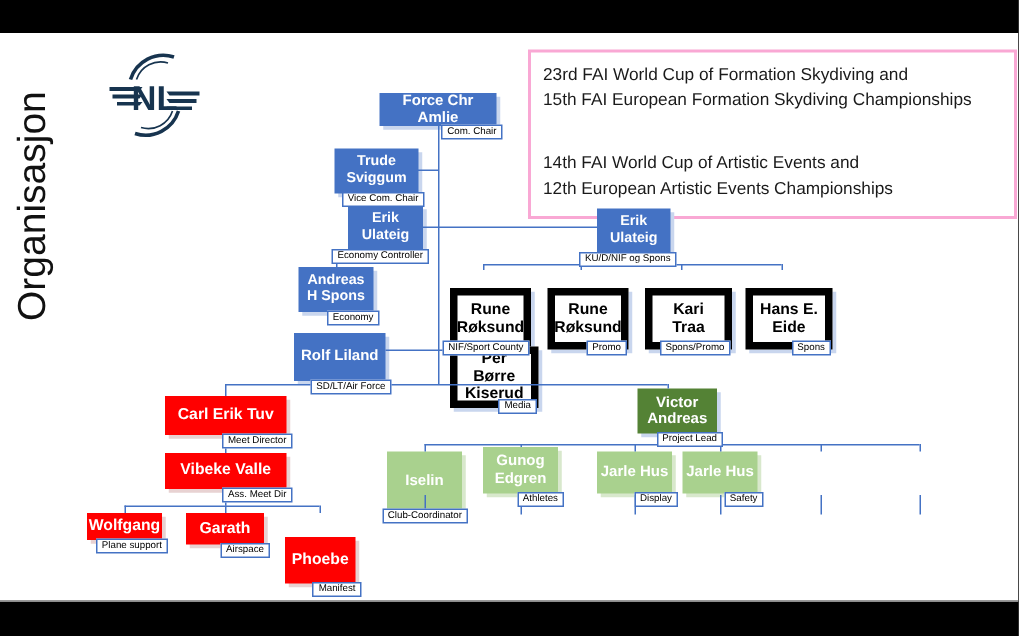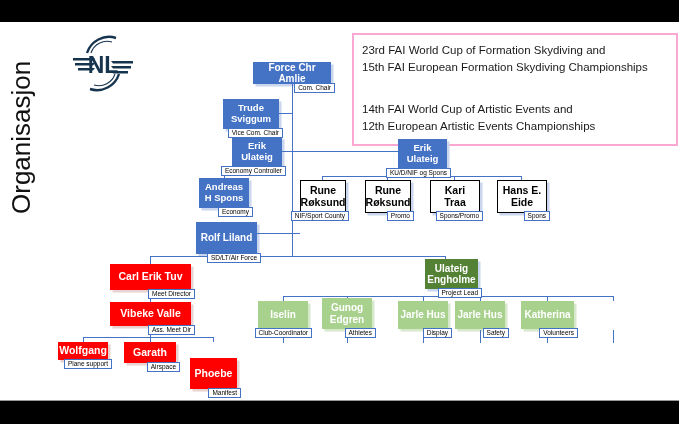--- a/index.html
+++ b/index.html
@@ -13,21 +13,21 @@
   .infobox{position:absolute;left:352px;top:11px;width:306px;border:2px solid #f9a8d4;
            background:#fff;padding:7px 8px 9px 8px;font-size:11.5px;color:#1a1a1a;}
   .infobox p{margin:0;line-height:1.45;}
   .infobox p + p{margin-top:26px;}
   
   .node{position:absolute;display:flex;align-items:center;justify-content:center;
         text-align:center;font-weight:bold;line-height:1.12;
         box-shadow:2.5px 2.5px 0 #c9d6ee;}
   .node .nm{padding:1px 2px;}
   .blue{background:#4472C4;color:#fff;font-size:9.5px;}
-  .white{background:#fff;color:#000;border:1px solid #000000;font-size:10.5px;}
+  .white{background:#fff;color:#000;border:5px solid #000000;font-size:10.5px;margin-top:12px;}
   .red{background:#FF0000;color:#fff;font-size:10.5px;box-shadow:2.5px 2.5px 0 #e8d2d2;}
   .dkgreen{background:#548235;color:#fff;font-size:10px;}
   .ltgreen{background:#A9D18E;color:#fff;font-size:10px;box-shadow:2.5px 2.5px 0 #d8e8cc;}
   .role{position:absolute;right:-4px;bottom:-9px;background:#fff;border:1px solid #4472C4;
         color:#000;font-weight:normal;font-size:6.5px;line-height:1.3;padding:0 3px;
         white-space:nowrap;z-index:5;}
   .cx{position:absolute;background:#4472C4;z-index:1;}
   
   #n0{left:253px;top:40px;width:78px;height:22px;font-size:10px;}
   #n1{left:199px;top:77px;width:56px;height:30px;margin-left:24px;}
@@ -39,21 +39,21 @@
   #n7{left:365px;top:158px;width:44px;height:31px;}
   #n8{left:430px;top:158px;width:48px;height:31px;}
   #n9{left:497px;top:158px;width:48px;height:31px;}
   #n10{left:300px;top:197px;width:49px;height:31px;}
   #n11{left:110px;top:242px;width:81px;height:26px;}
   #n12{left:110px;top:280px;width:81px;height:24px;}
   #n13{left:58px;top:320px;width:50px;height:18px;}
   #n14{left:124px;top:320px;width:52px;height:21px;}
   #n15{left:190px;top:320px;width:47px;height:31px;margin-top:16px;}
   #n16{left:425px;top:237px;width:53px;height:30px;}
-  #n17{left:258px;top:279px;width:50px;height:28px;}
+  #n17{left:258px;top:279px;width:50px;height:39px;}
   #n18{left:322px;top:276px;width:50px;height:31px;}
   #n19{left:398px;top:279px;width:50px;height:28px;}
   #n20{left:455px;top:279px;width:50px;height:28px;}
   #n21{left:521px;top:279px;width:53px;height:28px;}
   #n22{left:588px;top:279px;width:50px;height:28px;}
 </style>
 </head>
 <body>
 
 <div class="stage">
@@ -160,20 +160,24 @@
       <span class="role">Promo</span>
     </div>
     <div class="node white" id="n8">
       <span class="nm">Kari Traa</span>
       <span class="role">Spons/Promo</span>
     </div>
     <div class="node white" id="n9">
       <span class="nm">Hans E. Eide</span>
       <span class="role">Spons</span>
     </div>
+    <div class="node white" id="n10">
+      <span class="nm">Per Børre Kiserud</span>
+      <span class="role">Media</span>
+    </div>
     <div class="node red" id="n12">
       <span class="nm">Vibeke Valle</span>
       <span class="role">Ass. Meet Dir</span>
     </div>
     <div class="node red" id="n11">
       <span class="nm">Carl Erik Tuv</span>
       <span class="role">Meet Director</span>
     </div>
     <div class="node red" id="n13">
       <span class="nm">Wolfgang</span>
@@ -181,38 +185,34 @@
     </div>
     <div class="node red" id="n14">
       <span class="nm">Garath</span>
       <span class="role">Airspace</span>
     </div>
     <div class="node red" id="n15">
       <span class="nm">Phoebe</span>
       <span class="role">Manifest</span>
     </div>
     <div class="node dkgreen" id="n16">
-      <span class="nm">Ulateig Engholme</span>
+      <span class="nm">Victor Andreas</span>
       <span class="role">Project Lead</span>
     </div>
     <div class="node ltgreen" id="n17">
       <span class="nm">Iselin</span>
       <span class="role">Club-Coordinator</span>
     </div>
     <div class="node ltgreen" id="n18">
       <span class="nm">Gunog Edgren</span>
       <span class="role">Athletes</span>
     </div>
     <div class="node ltgreen" id="n19">
       <span class="nm">Jarle Hus</span>
       <span class="role">Display</span>
     </div>
     <div class="node ltgreen" id="n20">
       <span class="nm">Jarle Hus</span>
       <span class="role">Safety</span>
     </div>
-    <div class="node ltgreen" id="n21">
-      <span class="nm">Katherina</span>
-      <span class="role">Volunteers</span>
-    </div>
 
   </div>
 </div>
 
 </body></html>

